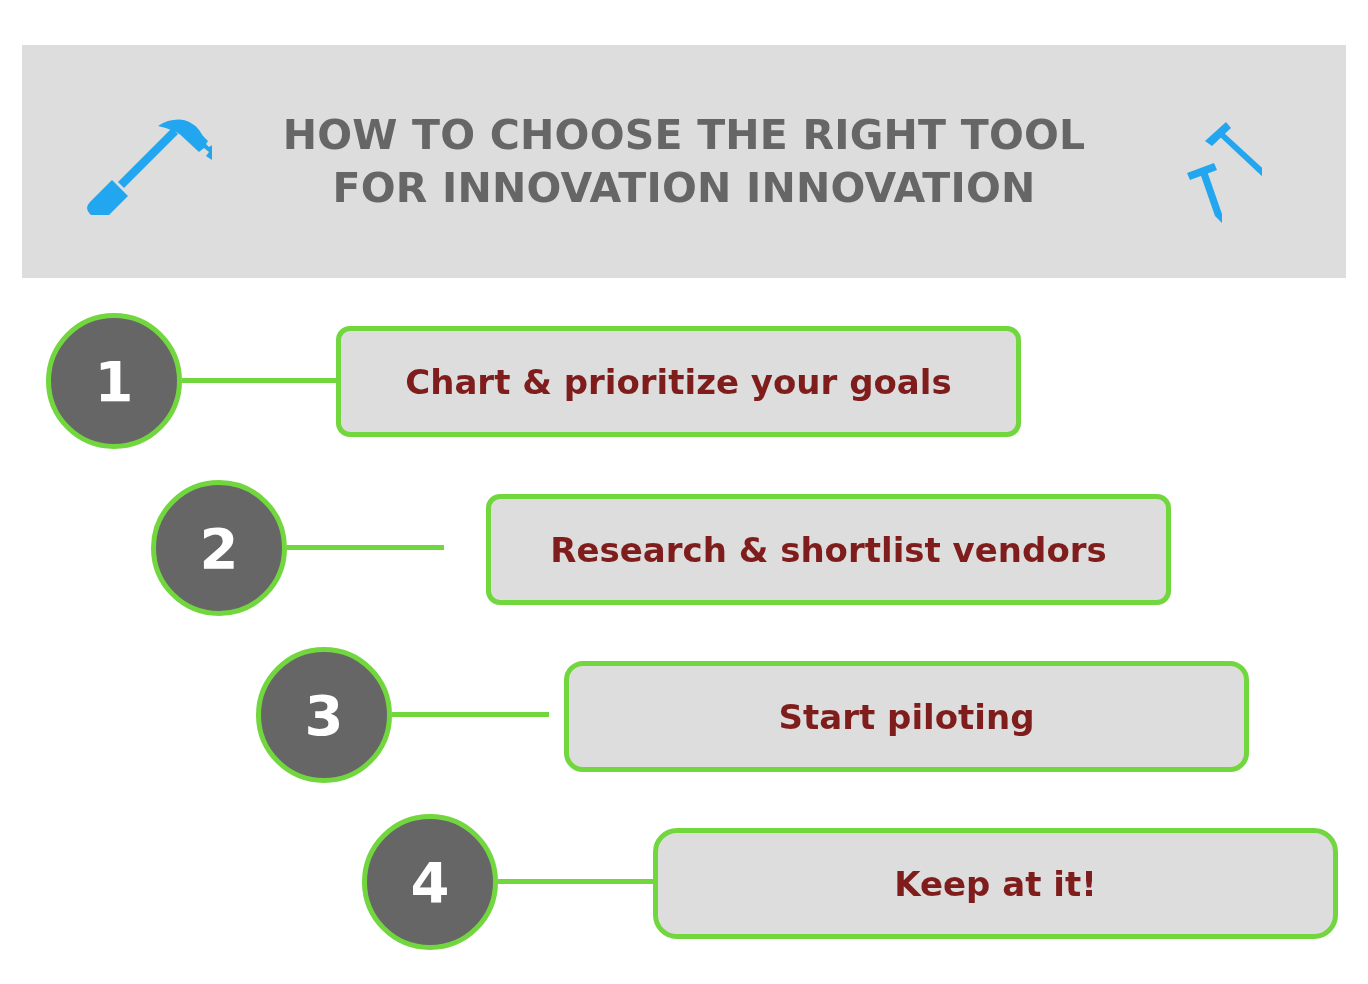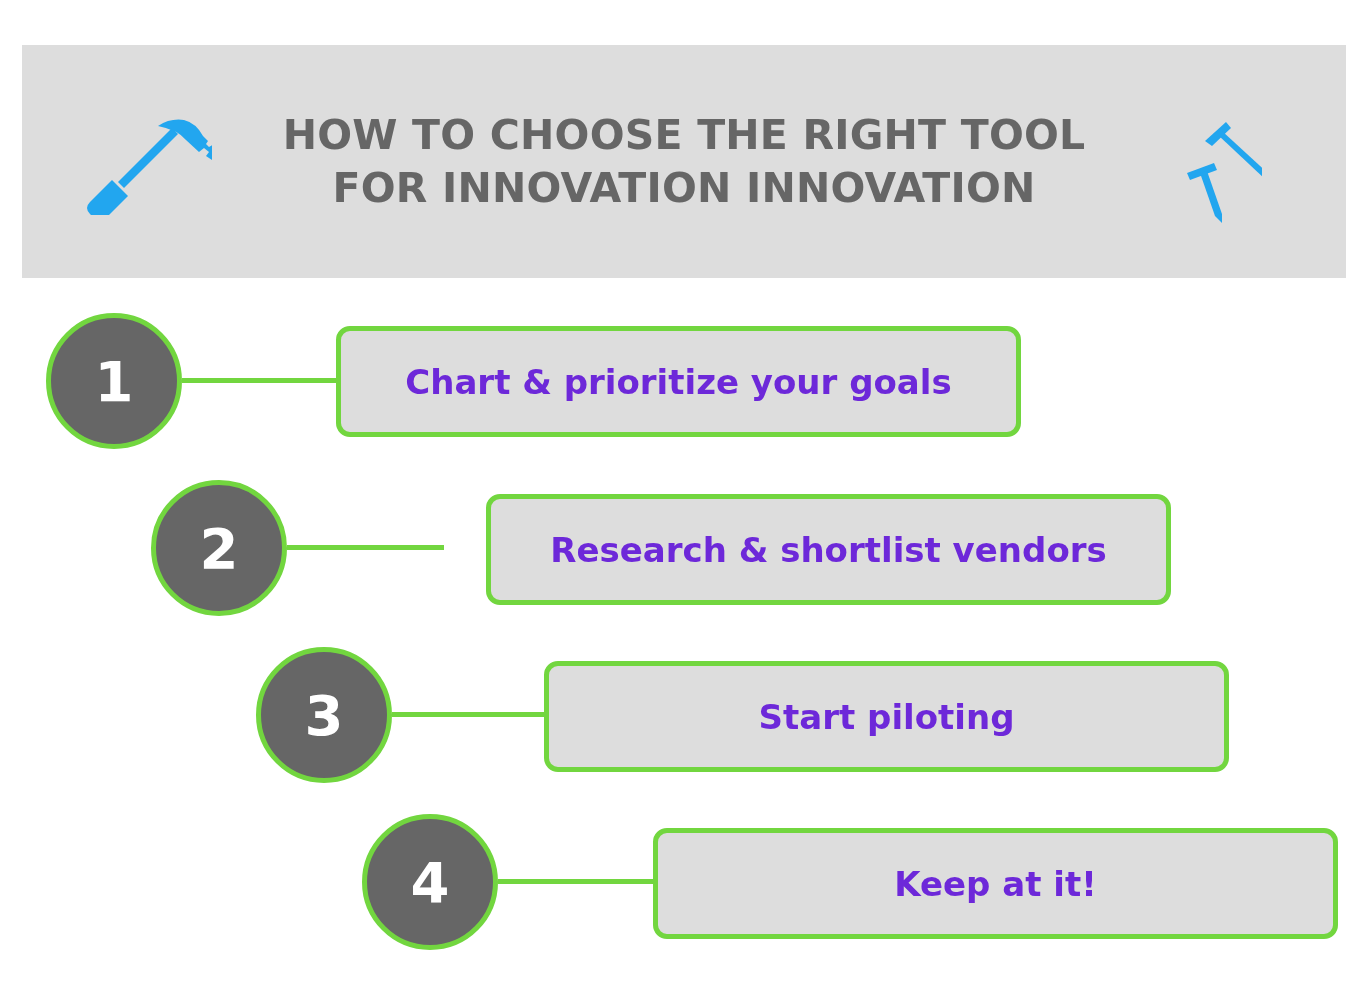--- a/index.html
+++ b/index.html
@@ -73,21 +73,21 @@
     .step-box {
       position: absolute;
       width: 675px;
       height: 101px;
       background: #dddddd;
       border: 5px solid #72d63f;
       border-radius: 14px;
       display: flex;
       align-items: center;
       justify-content: center;
-      color: #6d28d9;
+      color: #7f1d1d;
       font-weight: bold;
       font-size: 34px;
       box-sizing: content-box;
     }
   </style>
 </head>
 <body>
 
 <div class="header">
   <svg class="hammer-icon" viewBox="0 0 130 115">
@@ -135,23 +135,23 @@
 </div>
 <div class="connector" style="left:287px; top:545px; width:157px;"></div>
 <div class="step-box" style="left:442px; top:494px;margin-left:44px;">
   <span>Research &amp; shortlist vendors</span>
 </div>
 
 <div class="step-circle" style="left:256px; top:647px;">
   <span>3</span>
 </div>
 <div class="connector" style="left:392px; top:712px; width:157px;"></div>
-<div class="step-box" style="left:544px; top:661px;">
+<div class="step-box" style="left:564px; top:661px;border-radius:19px;">
   <span>Start piloting</span>
 </div>
 
 <div class="step-circle" style="left:362px; top:814px;">
   <span>4</span>
 </div>
 <div class="connector" style="left:498px; top:879px; width:157px;"></div>
-<div class="step-box" style="left:653px; top:828px;">
+<div class="step-box" style="left:653px; top:828px;border-radius:24px;">
   <span>Keep at it!</span>
 </div>
 
 </body></html>

